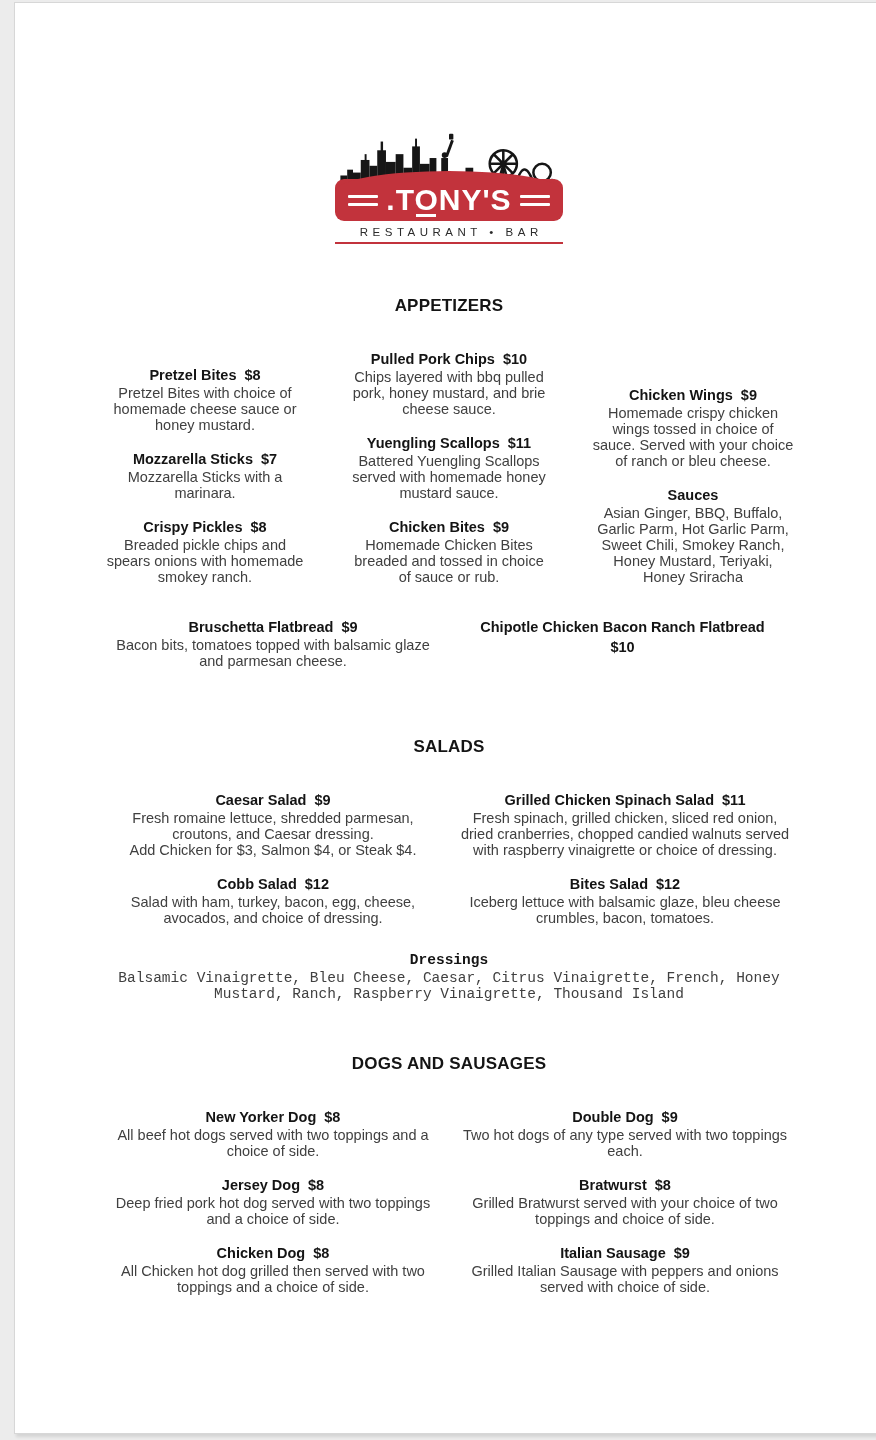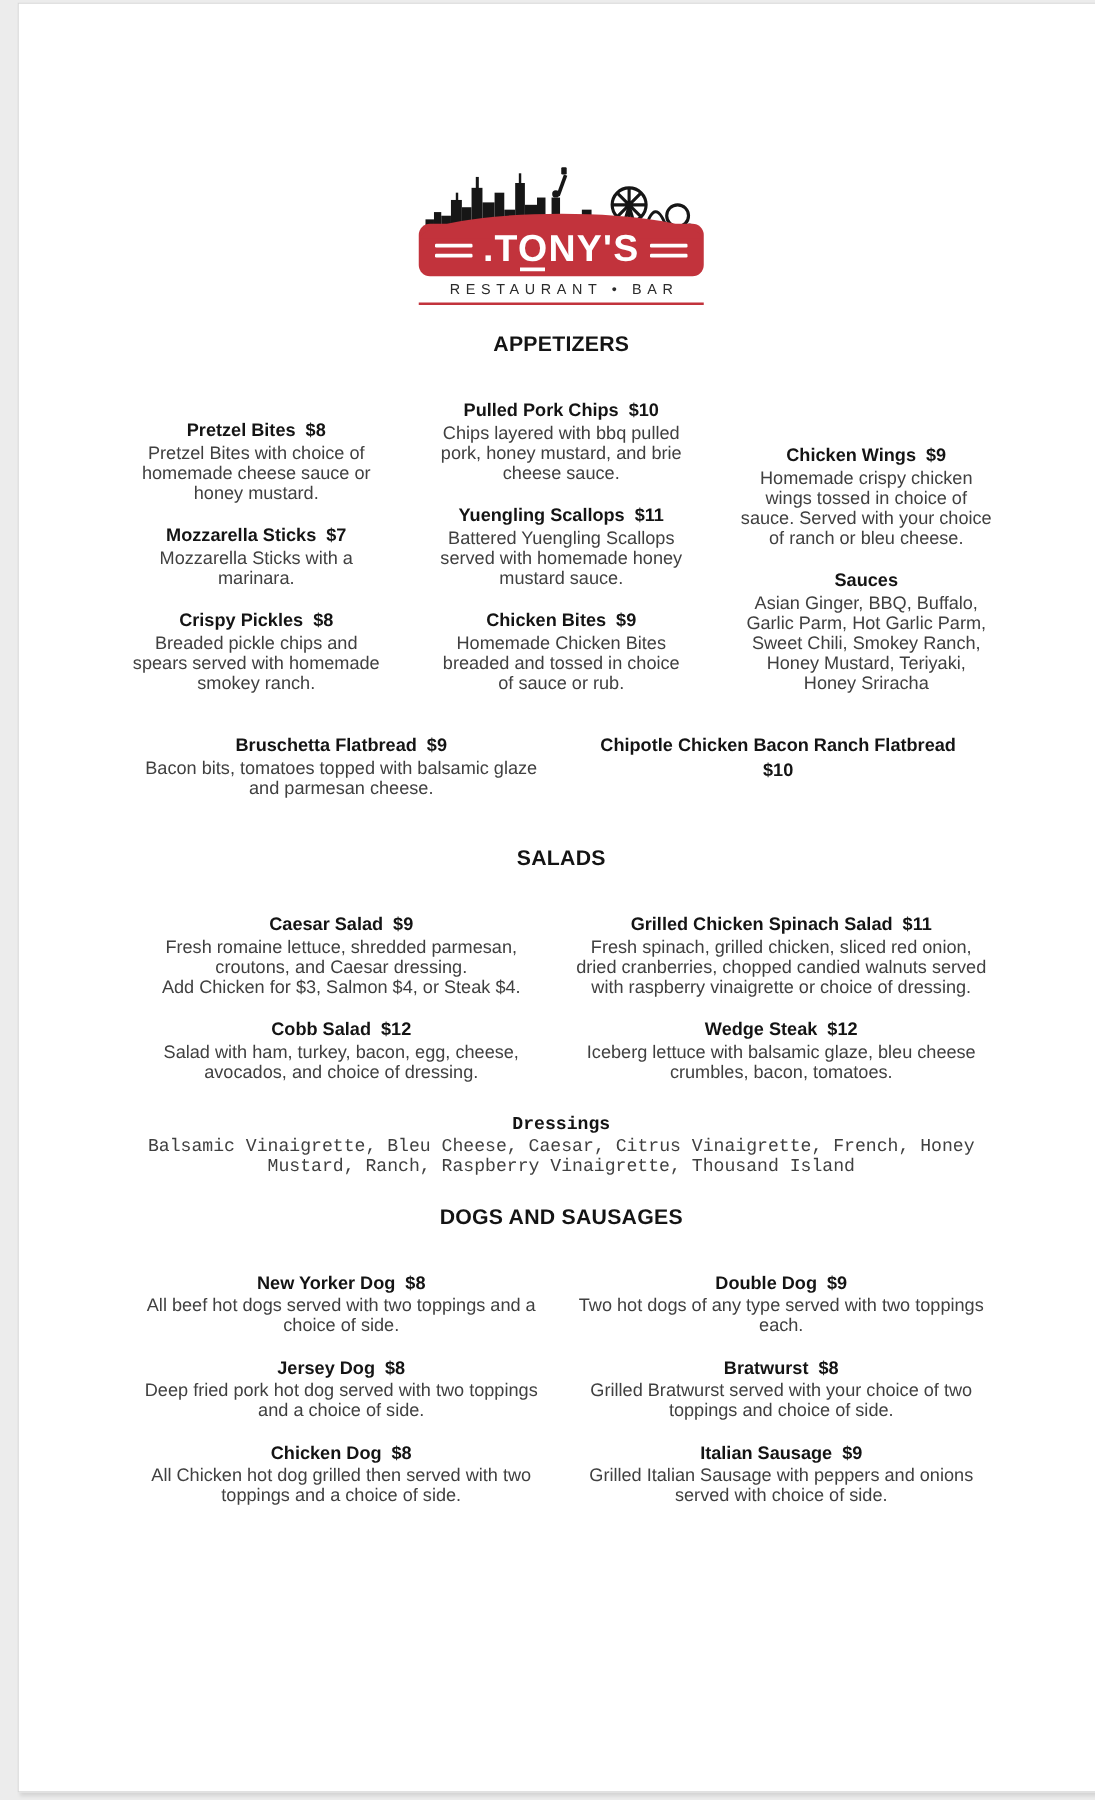--- a/index.html
+++ b/index.html
@@ -44,21 +44,21 @@
   .logo-sub{
     text-align:center;font-size:11.5px;font-weight:500;color:#2b2b2b;
     letter-spacing:4.5px;text-indent:4.5px;padding:5px 0 4px;white-space:nowrap;
   }
   .logo-rule{height:2px;background:var(--brand-red,#c2333c);}
 
   
   .menu{padding:0 88px;}
   .section-heading{
     text-align:center;font-size:17px;font-weight:700;color:#141414;
-    letter-spacing:.2px;margin:22px 0 33px;
+    letter-spacing:.2px;margin:52px 0 33px;
   }
   .grid3{display:flex;justify-content:space-between;align-items:flex-end;}
   .grid3 .col{width:204px;}
   .grid2{display:flex;justify-content:space-between;}
   .grid2 .col{width:340px;}
   .item{text-align:center;margin-bottom:16px;}
   .item-title{font-weight:700;font-size:14.5px;line-height:20px;color:#141414;}
   .price{margin-left:8px;}
   .price:empty{display:none;margin:0;}
   .block-price{display:block;margin-left:0;}
@@ -137,21 +137,21 @@
         <div class="item">
           <div class="item-title"><span class="nm">Pretzel Bites</span><span class="price">$8</span></div>
           <div class="item-desc">Pretzel Bites with choice of homemade cheese sauce or honey mustard.</div>
         </div>
         <div class="item">
           <div class="item-title"><span class="nm">Mozzarella Sticks</span><span class="price">$7</span></div>
           <div class="item-desc">Mozzarella Sticks with a marinara.</div>
         </div>
         <div class="item">
           <div class="item-title"><span class="nm">Crispy Pickles</span><span class="price">$8</span></div>
-          <div class="item-desc">Breaded pickle chips and spears served with homemade smokey ranch.</div>
+          <div class="item-desc">Breaded pickle chips and spears onions with homemade smokey ranch.</div>
         </div>
       </div>
 
       <div class="col">
         <div class="item">
           <div class="item-title"><span class="nm">Pulled Pork Chips</span><span class="price">$10</span></div>
           <div class="item-desc">Chips layered with bbq pulled pork, honey mustard, and brie cheese sauce.</div>
         </div>
         <div class="item">
           <div class="item-title"><span class="nm">Yuengling Scallops</span><span class="price">$11</span></div>
@@ -202,21 +202,21 @@
           <div class="item-title"><span class="nm">Cobb Salad</span><span class="price">$12</span></div>
           <div class="item-desc">Salad with ham, turkey, bacon, egg, cheese, avocados, and choice of dressing.</div>
         </div>
       </div>
       <div class="col">
         <div class="item">
           <div class="item-title"><span class="nm">Grilled Chicken Spinach Salad</span><span class="price">$11</span></div>
           <div class="item-desc">Fresh spinach, grilled chicken, sliced red onion, dried cranberries, chopped candied walnuts served with raspberry vinaigrette or choice of dressing.</div>
         </div>
         <div class="item">
-          <div class="item-title"><span class="nm">Wedge Steak</span><span class="price">$12</span></div>
+          <div class="item-title"><span class="nm">Bites Salad</span><span class="price">$12</span></div>
           <div class="item-desc">Iceberg lettuce with balsamic glaze, bleu cheese crumbles, bacon, tomatoes.</div>
         </div>
       </div>
     </div>
 
     <div class="dressings">
       <div class="item">
         <div class="item-title"><span class="nm">Dressings</span></div>
         <div class="item-desc">Balsamic Vinaigrette, Bleu Cheese, Caesar, Citrus Vinaigrette, French, Honey Mustard, Ranch, Raspberry Vinaigrette, Thousand Island</div>
       </div>

